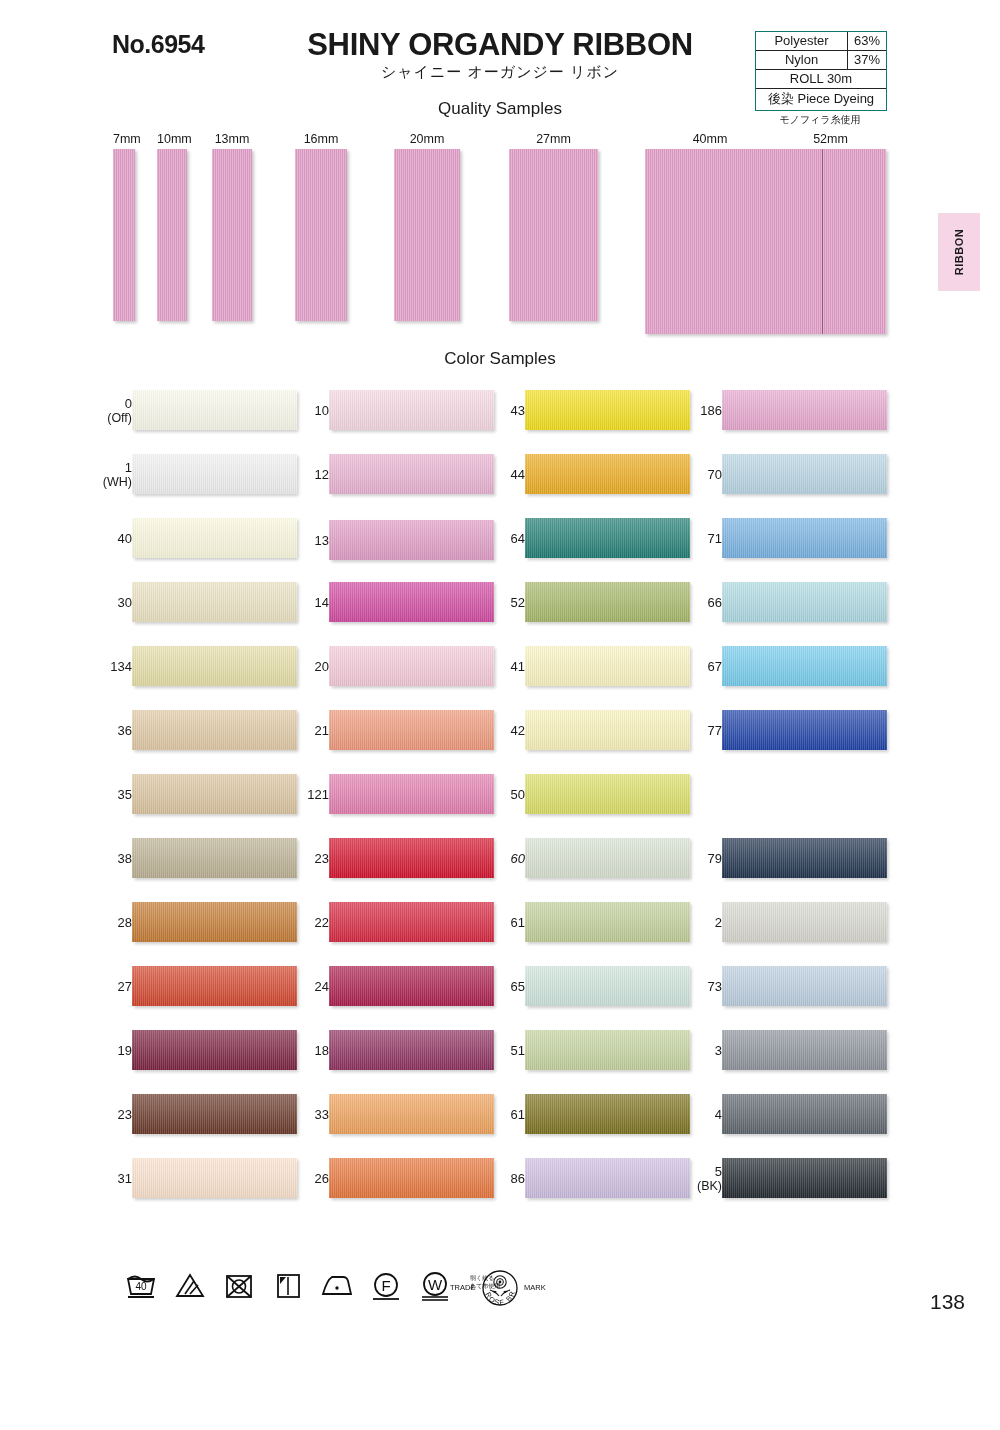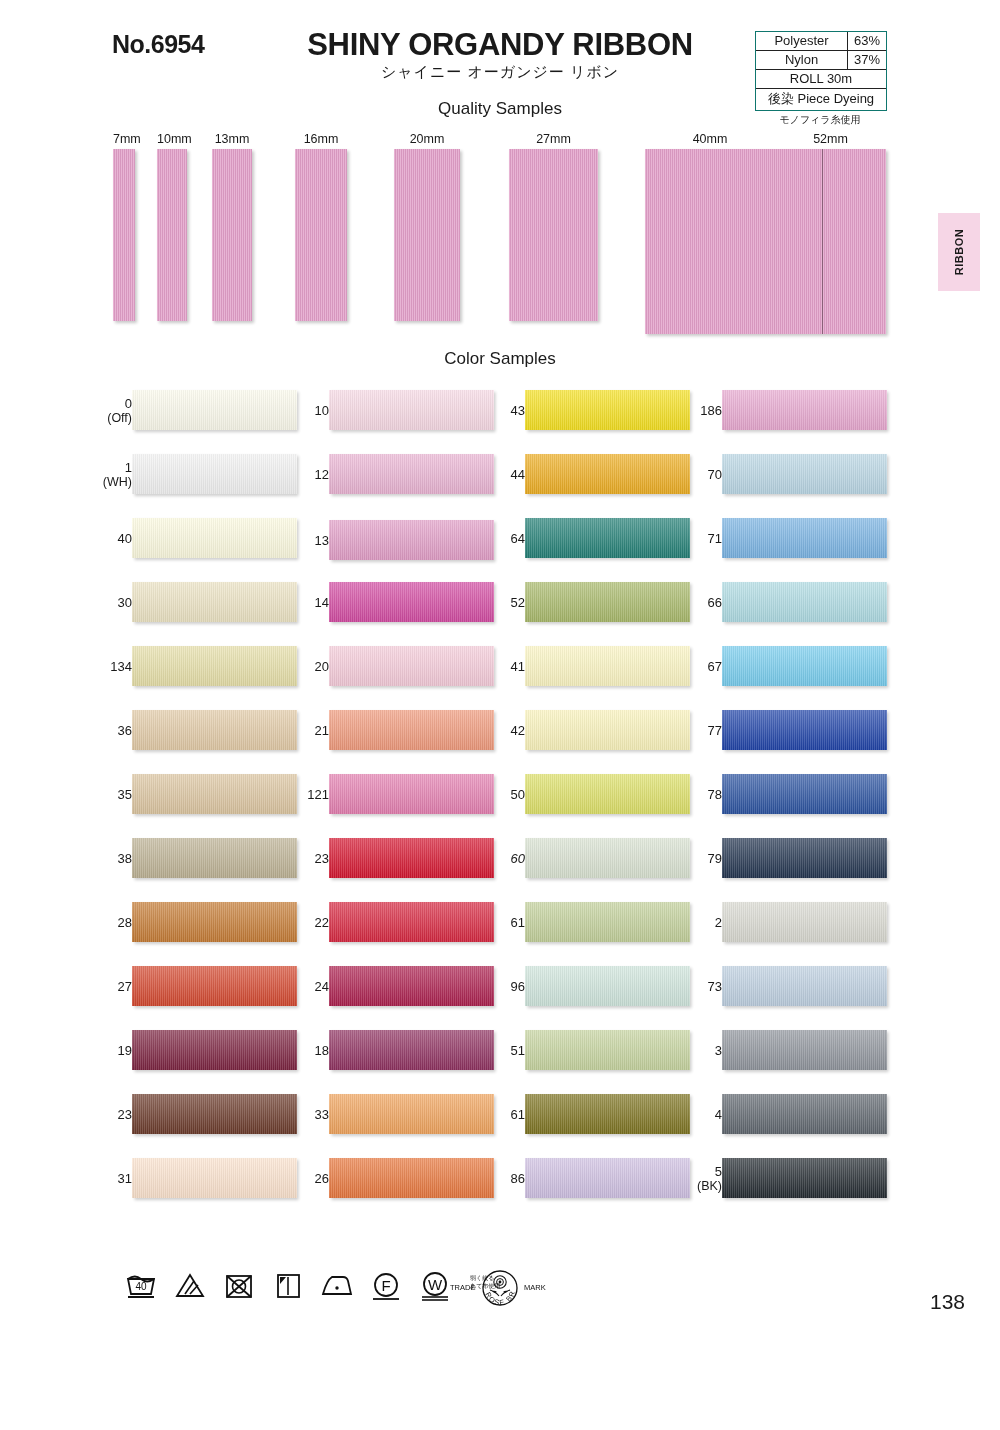--- a/index.html
+++ b/index.html
@@ -261,21 +261,21 @@
     </div>
     <div class="c-cell" style="left: 473px; top: 448px; width: 220px; height: 52px; font-style: italic;">
       <div class="c-label" style="top: 13px; right: 168px;"><span>60</span></div>
       <div class="c-swatch" style="background: rgb(217, 226, 209);"></div>
     </div>
     <div class="c-cell" style="left: 473px; top: 512px; width: 220px; height: 52px;">
       <div class="c-label" style="top: 13px; right: 168px;"><span>61</span></div>
       <div class="c-swatch" style="background: rgb(194, 208, 154);"></div>
     </div>
     <div class="c-cell" style="left: 473px; top: 576px; width: 220px; height: 52px;">
-      <div class="c-label" style="top: 13px; right: 168px;"><span>96</span></div>
+      <div class="c-label" style="top: 13px; right: 168px;"><span>65</span></div>
       <div class="c-swatch" style="background: rgb(207, 229, 220);"></div>
     </div>
     <div class="c-cell" style="left: 473px; top: 640px; width: 220px; height: 52px;">
       <div class="c-label" style="top: 13px; right: 168px;"><span>51</span></div>
       <div class="c-swatch" style="background: rgb(198, 212, 159);"></div>
     </div>
     <div class="c-cell" style="left: 473px; top: 704px; width: 220px; height: 52px;">
       <div class="c-label" style="top: 13px; right: 168px;"><span>61</span></div>
       <div class="c-swatch" style="background: rgb(125, 115, 32);"></div>
     </div>
@@ -299,24 +299,20 @@
       <div class="c-label" style="top: 13px; right: 168px;"><span>66</span></div>
       <div class="c-swatch" style="background: rgb(174, 219, 227);"></div>
     </div>
     <div class="c-cell" style="left: 670px; top: 256px; width: 220px; height: 52px;">
       <div class="c-label" style="top: 13px; right: 168px;"><span>67</span></div>
       <div class="c-swatch" style="background: rgb(119, 205, 238);"></div>
     </div>
     <div class="c-cell" style="left: 670px; top: 320px; width: 220px; height: 52px;">
       <div class="c-label" style="top: 13px; right: 168px;"><span>77</span></div>
       <div class="c-swatch" style="background: rgb(31, 67, 168);"></div>
-    </div>
-    <div class="c-cell" style="left: 670px; top: 384px; width: 220px; height: 52px;">
-      <div class="c-label" style="top: 13px; right: 168px;"><span>78</span></div>
-      <div class="c-swatch" style="background: rgb(42, 82, 160);"></div>
     </div>
     <div class="c-cell" style="left: 670px; top: 448px; width: 220px; height: 52px;">
       <div class="c-label" style="top: 13px; right: 168px;"><span>79</span></div>
       <div class="c-swatch" style="background: rgb(34, 52, 79);"></div>
     </div>
     <div class="c-cell" style="left: 670px; top: 512px; width: 220px; height: 52px;">
       <div class="c-label" style="top: 13px; right: 168px;"><span>2</span></div>
       <div class="c-swatch" style="background: rgb(217, 217, 209);"></div>
     </div>
     <div class="c-cell" style="left: 670px; top: 576px; width: 220px; height: 52px;">

